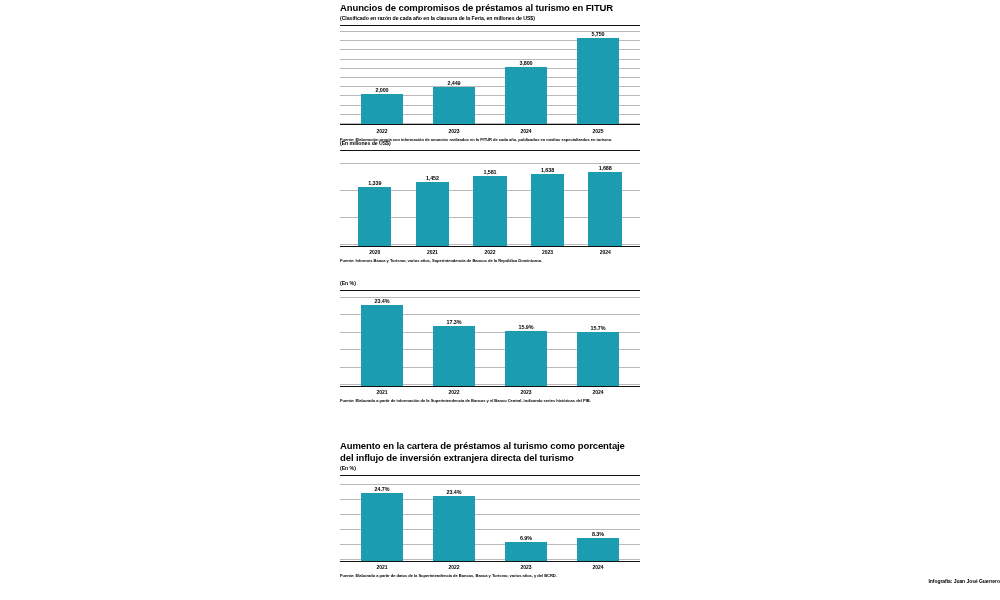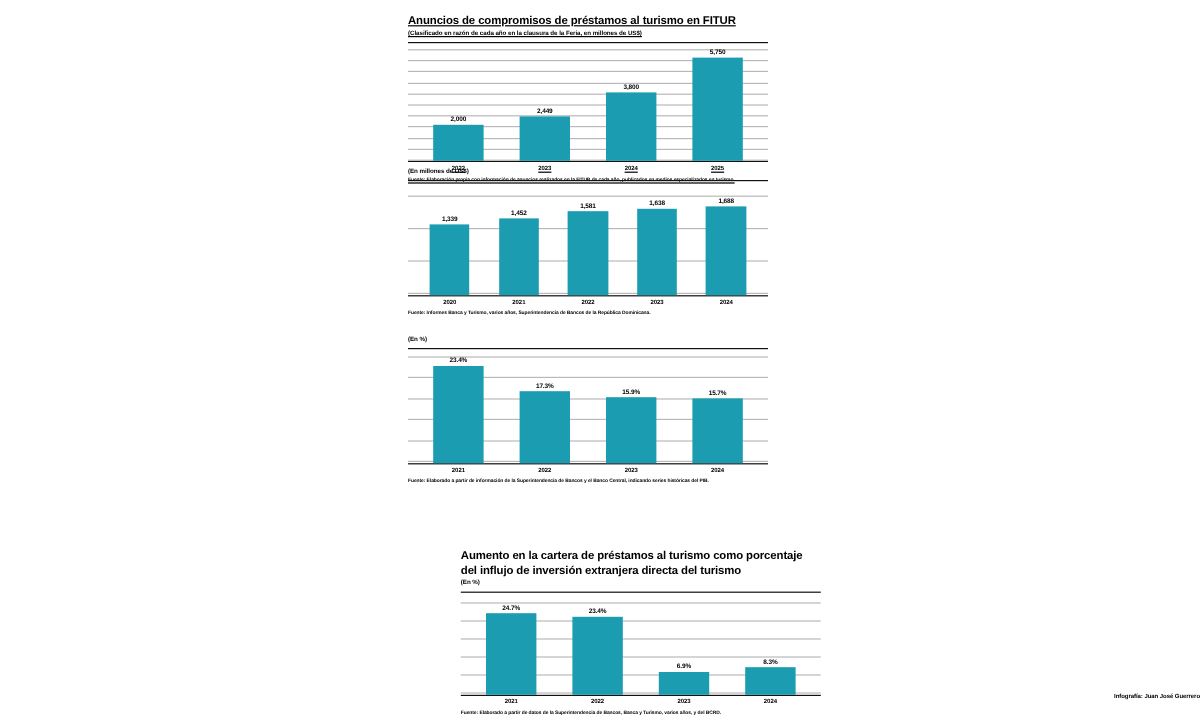--- a/index.html
+++ b/index.html
@@ -117,21 +117,21 @@
     font-weight: bold;
     color: #000;
     letter-spacing: -0.05px;
   }
 </style>
 </head>
 <body>
 
 <div class="page">
 
-  <div class="panel" style="top:12px;text-decoration:underline;">
+  <div class="panel" style="top:2px;">
     <div class="chart-title">Anuncios de compromisos de préstamos al turismo en FITUR</div>
     <div class="chart-subtitle">(Clasificado en razón de cada año en la clausura de la Feria, en millones de US$)</div>
     <div class="rule"></div>
     <div class="plot" id="plot-0" style="height:94px;margin-top:5px;">
       <div class="gridlines">
           <span></span>
           <span></span>
           <span></span>
           <span></span>
           <span></span>
@@ -246,21 +246,21 @@
     </div>
     <div class="xaxis" id="xaxis-2">
         <div class="xtick">2021</div>
         <div class="xtick">2022</div>
         <div class="xtick">2023</div>
         <div class="xtick">2024</div>
       </div>
     <div class="source">Fuente: Elaborado a partir de información de la Superintendencia de Bancos y el Banco Central, indicando series históricas del PIB.</div>
   </div>
 
-  <div class="panel" style="top:458px;margin-left:44px;">
+  <div class="panel" style="top:440px;">
     <div class="chart-title">Aumento en la cartera de préstamos al turismo como porcentaje del influjo de inversión extranjera directa del turismo</div>
     <div class="chart-subtitle">(En %)</div>
     <div class="rule"></div>
     <div class="plot" id="plot-3" style="height:78px;margin-top:8px;">
       <div class="gridlines">
           <span></span>
           <span></span>
           <span></span>
           <span></span>
           <span></span>

